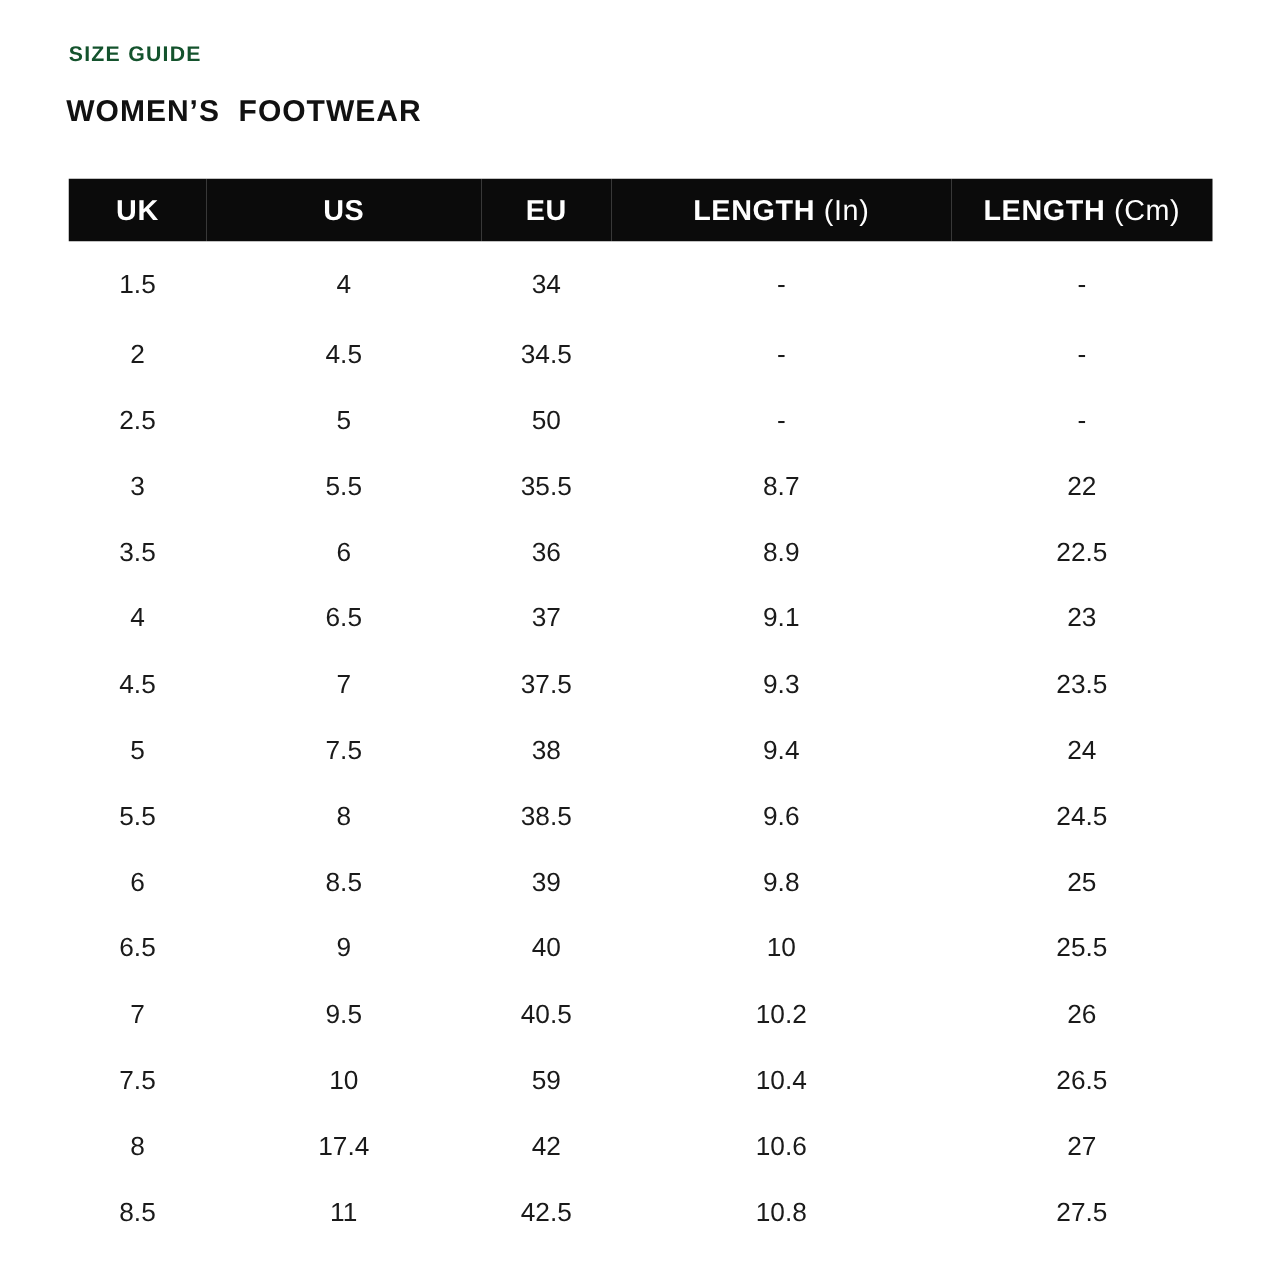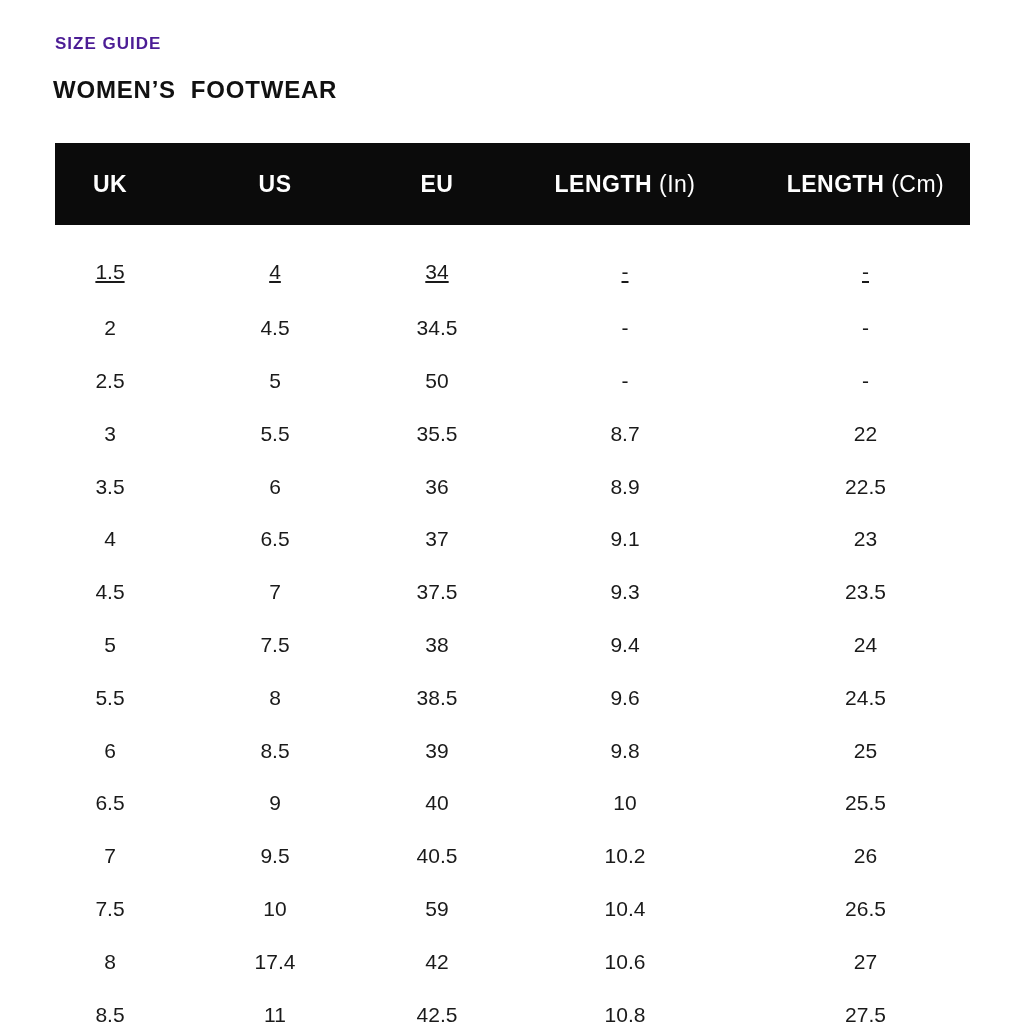--- a/index.html
+++ b/index.html
@@ -8,21 +8,21 @@
     background: #ffffff;
     font-family: "Liberation Sans", "DejaVu Sans", sans-serif;
     position: relative;
     overflow: hidden;
   }
   .page { position: absolute; inset: 0; }
 
   .eyebrow {
     position: absolute; left: 55px; top: 34px;
     font-size: 17px; font-weight: 700;
-    letter-spacing: 1px; color: #4c1d95;
+    letter-spacing: 1px; color: #14532d;
     white-space: pre;
   }
   .title {
     position: absolute; left: 53px; top: 76px; margin: 0;
     font-size: 24px; font-weight: 700;
     letter-spacing: 0.8px; color: #111111;
     white-space: pre;
   }
 
   table.size-table {
@@ -30,31 +30,31 @@
     width: 915px;
     border-collapse: collapse; table-layout: fixed;
   }
   thead th {
     height: 50px;
     background: #0b0b0b; color: #ffffff;
     font-size: 23px; font-weight: 700;
     text-align: center; vertical-align: middle;
     letter-spacing: 0.5px;
     white-space: pre;
-    padding: 16px;
+    padding: 0;
   }
   thead th .hn { font-weight: 400; text-align: center; }
   tbody td {
     height: 52.8px;
     font-size: 21px; font-weight: 400; color: #1a1a1a;
     text-align: center; vertical-align: middle;
     padding: 0;
     white-space: pre;
   }
-  tbody tr:first-child td { height: 58.8px; padding-top: 18px; text-decoration: underline; }
+  tbody tr:first-child td { height: 58.8px; padding-top: 6px; }
 </style>
 </head>
 <body>
 
 <div class="page">
 
   <div class="eyebrow">SIZE GUIDE</div>
 
   <h1 class="title">WOMEN’S  FOOTWEAR</h1>
 

